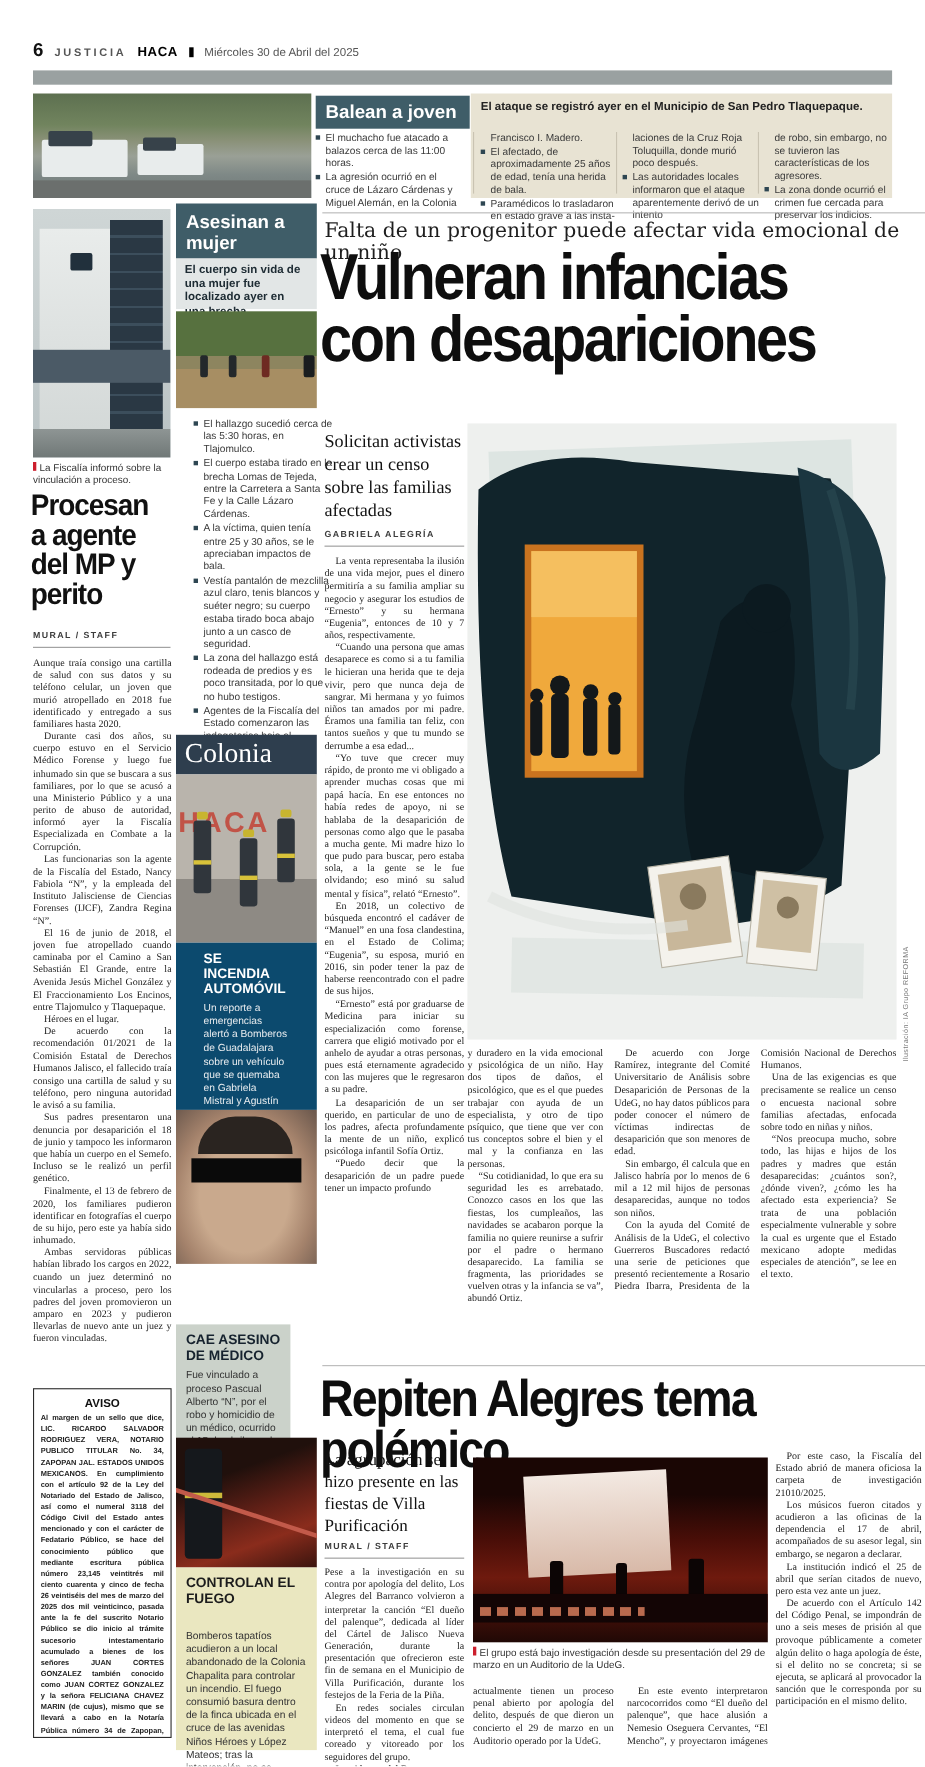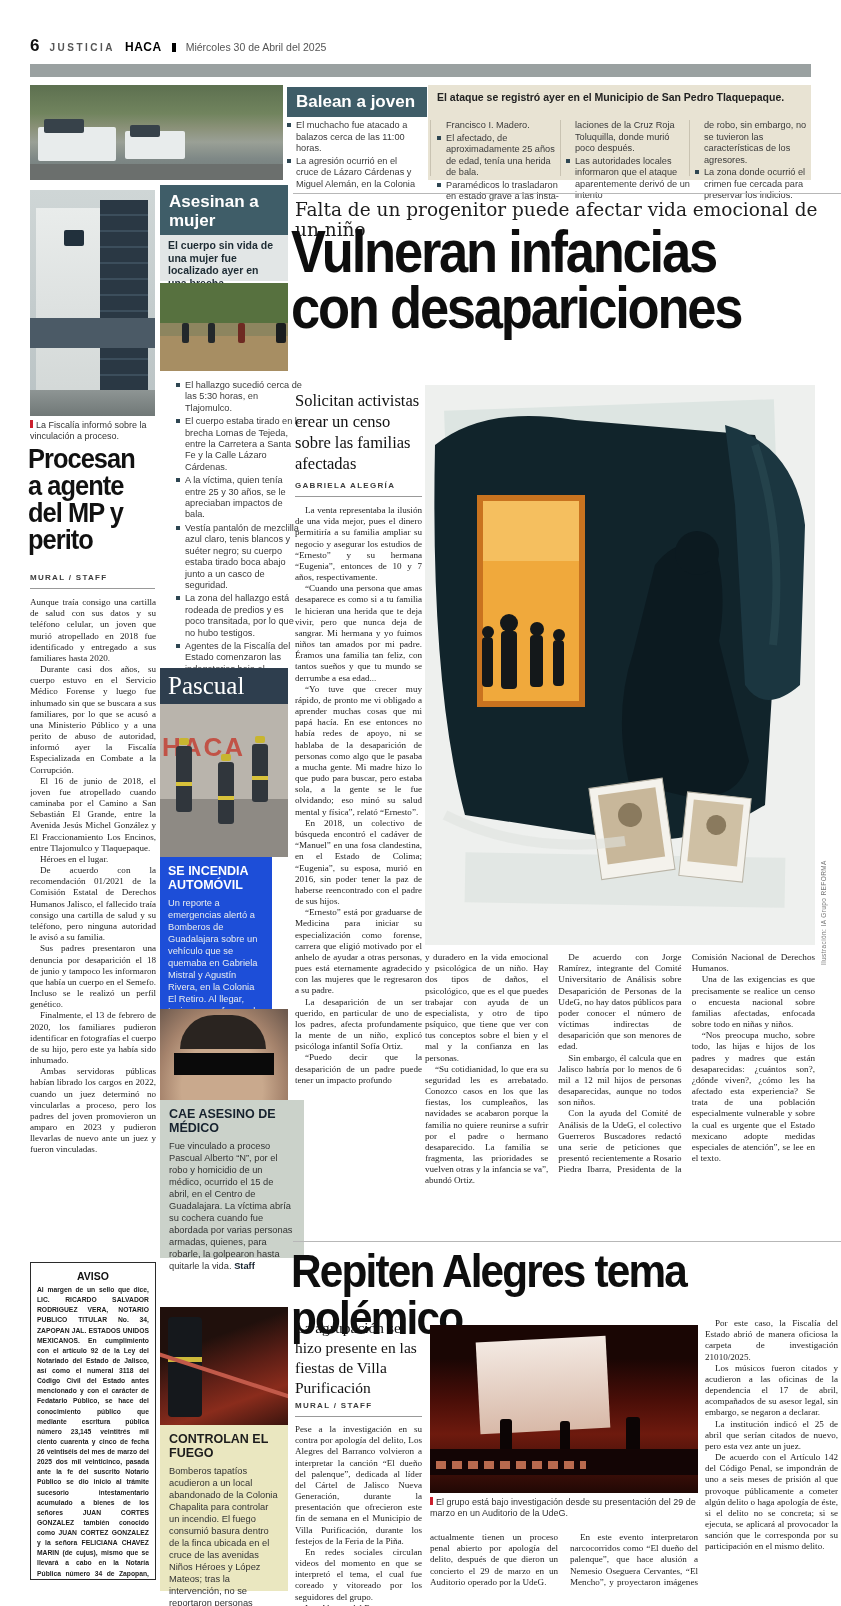--- a/index.html
+++ b/index.html
@@ -73,41 +73,41 @@
   .blist .it{position:relative;padding-left:9px;margin-bottom:2px}
   .blist .it::before{content:"";position:absolute;left:0;top:3px;width:4px;height:4px;background:#2e4652}
   .encorto-hd{left:160px;top:668px;width:128px;height:36px;background:#2e3e4e;color:#fff;
      font:400 25px/36px "Liberation Serif",serif;padding-left:8px;box-sizing:border-box}
   .fire1-photo{left:160px;top:704px;width:128px;height:153px;overflow:hidden;
      background:linear-gradient(180deg,#b9b4ac 0 62%,#8e8a84 62% 100%)}
   .graffiti{position:absolute;left:2px;top:28px;font:700 26px "Liberation Sans",sans-serif;color:#c43b2e;opacity:.8;letter-spacing:2px}
   .ff{position:absolute;width:16px;background:#30363c;border-radius:3px}
   .ff::after{content:"";position:absolute;left:0;right:0;top:55%;height:4px;background:#d8c23a}
   .ff::before{content:"";position:absolute;left:3px;top:-8px;width:10px;height:7px;background:#c8b52f;border-radius:2px}
-  .navy-box{left:160px;top:857px;width:112px;height:152px;background:#1d4ed8;color:#e8ecef;
-     padding:8px 8px;box-sizing:border-box}
+  .navy-box{left:160px;top:857px;width:128px;height:152px;background:#0c4a6e;color:#e8ecef;
+     padding:8px 25px;box-sizing:border-box}
   .navy-box h4{margin:0 0 4px;font:700 12.5px/1.1 "Liberation Sans",sans-serif;color:#fff}
   .boxtext{font:400 9.3px/1.3 "Liberation Sans",sans-serif;text-align:left}
   .staff-y{color:#f3c000;font-weight:700}
   .staff-d{color:#16222e;font-weight:700}
   .suspect-photo{left:160px;top:1009px;width:128px;height:140px;overflow:hidden;
      background:radial-gradient(90px 110px at 62px 80px,#c9a98d 0 45%,#a5836c 70%,#6e5a4e 100%)}
   .sp-hair{position:absolute;left:20px;top:6px;width:86px;height:34px;background:#2a2420;border-radius:40px 40px 0 0}
   .sp-bar{position:absolute;left:14px;top:44px;width:100px;height:22px;background:#0a0a0a}
-  .gray-box{left:160px;top:1100px;width:144px;height:158px;background:#cbd2ca;color:#333;
+  .gray-box{left:160px;top:1204px;width:104px;height:158px;background:#cbd2ca;color:#333;
      padding:8px 9px;box-sizing:border-box}
   .gray-box h4{margin:0 0 4px;font:700 12.5px/1.1 "Liberation Sans",sans-serif;color:#16222e}
   .fire2-photo{left:160px;top:1307px;width:128px;height:118px;overflow:hidden;
      background:linear-gradient(160deg,#20100c 0 30%,#5e1f16 55%,#8a2c1c 75%,#3a140e 100%)}
   .hose{position:absolute;left:-10px;top:70px;width:170px;height:4px;background:#c25a4a;transform:rotate(18deg)}
   .ff2{position:absolute;left:8px;top:10px;width:34px;height:100px;background:#15181c;border-radius:4px}
   .ff2::after{content:"";position:absolute;left:0;right:0;top:40%;height:5px;background:#cdb93a}
   .yellow-box{left:160px;top:1425px;width:128px;height:166px;background:#eae7c0;color:#333;
      padding:8px 9px;box-sizing:border-box}
-  .yellow-box h4{margin:0 0 4px;font:700 12.5px/1.1 "Liberation Sans",sans-serif;color:#1c1c1c}
+  .yellow-box h4{margin:0 0 20px;font:700 12.5px/1.1 "Liberation Sans",sans-serif;color:#1c1c1c}
 
   
   .rule{height:1px;background:#b7b7b7}
   .rule-top{left:293px;top:193px;width:548px}
   .kicker{left:295px;top:200px;width:546px;font:400 18.5px/1.1 "DejaVu Serif",serif;color:#1e1e1e}
   .h-main{left:291px;top:224px;width:612px;font:700 59px/0.95 "Liberation Sans",sans-serif;
      letter-spacing:-2.5px;color:#0e0e0e;transform:scaleX(.89);transform-origin:0 0}
   .deck{left:295px;top:390px;width:127px;font:400 16.5px/1.28 "Liberation Serif",serif;color:#111}
   .byl-m{left:295px;top:482px;width:127px}
   .body-m1{left:295px;top:505px;width:127px;height:737px;overflow:hidden}
@@ -188,20 +188,21 @@
       <div class="fp-people"></div>
   </div>
   <div class="abs capt capt-a">
     <span class="mark"></span><span>La Fiscalía informó sobre la vinculación a proceso.</span>
   </div>
   <div class="abs h-procesan">Procesan a agente del MP y perito</div>
   <div class="abs byline byl-a">MURAL / STAFF</div>
   <div class="abs serif-body body-a">
     <p class="noind">Aunque traía consigo una cartilla de salud con sus datos y su teléfono celular, un joven que murió atropellado en 2018 fue identificado y entregado a sus familiares hasta 2020.</p>
     <p>Durante casi dos años, su cuerpo estuvo en el Servicio Médico Forense y luego fue inhumado sin que se buscara a sus familiares, por lo que se acusó a una Ministerio Público y a una perito de abuso de autoridad, informó ayer la Fiscalía Especializada en Combate a la Corrupción.</p>
+    <p>Las funcionarias son la agente de la Fiscalía del Estado, Nancy Fabiola “N”, y la empleada del Instituto Jalisciense de Ciencias Forenses (IJCF), Zandra Regina “N”.</p>
     <p>El 16 de junio de 2018, el joven fue atropellado cuando caminaba por el Camino a San Sebastián El Grande, entre la Avenida Jesús Michel González y El Fraccionamiento Los Encinos, entre Tlajomulco y Tlaquepaque.</p>
     <p>Héroes en el lugar.</p>
     <p>De acuerdo con la recomendación 01/2021 de la Comisión Estatal de Derechos Humanos Jalisco, el fallecido traía consigo una cartilla de salud y su teléfono, pero ninguna autoridad le avisó a su familia.</p>
     <p>Sus padres presentaron una denuncia por desaparición el 18 de junio y tampoco les informaron que había un cuerpo en el Semefo. Incluso se le realizó un perfil genético.</p>
     <p>Finalmente, el 13 de febrero de 2020, los familiares pudieron identificar en fotografías el cuerpo de su hijo, pero este ya había sido inhumado.</p>
     <p>Ambas servidoras públicas habían librado los cargos en 2022, cuando un juez determinó no vincularlas a proceso, pero los padres del joven promovieron un amparo en 2023 y pudieron llevarlas de nuevo ante un juez y fueron vinculadas.</p>
   </div>
   <div class="abs aviso">
     <h3>AVISO</h3>
     <div class="atext">Al margen de un sello que dice, LIC. RICARDO SALVADOR RODRIGUEZ VERA, NOTARIO PUBLICO TITULAR No. 34, ZAPOPAN JAL. ESTADOS UNIDOS MEXICANOS. En cumplimiento con el artículo 92 de la Ley del Notariado del Estado de Jalisco, así como el numeral 3118 del Código Civil del Estado antes mencionado y con el carácter de Fedatario Público, se hace del conocimiento público que mediante escritura pública número 23,145 veintitrés mil ciento cuarenta y cinco de fecha 26 veintiséis del mes de marzo del 2025 dos mil veinticinco, pasada ante la fe del suscrito Notario Público se dio inicio al trámite sucesorio intestamentario acumulado a bienes de los señores JUAN CORTES GONZALEZ también conocido como JUAN CORTEZ GONZALEZ y la señora FELICIANA CHAVEZ MARIN (de cujus), mismo que se llevará a cabo en la Notaría Pública número 34 de Zapopan, Jalisco, de la cual soy titular. Para todos los efectos legales que haya lugar.</div>
@@ -217,21 +218,21 @@
       <div class="rp-fig" style="left:116px;width:10px;background:#1a1d1f"></div>
   </div>
   <div class="abs blist">
     <div class="it">El hallazgo sucedió cerca de las 5:30 horas, en Tlajomulco.</div>
     <div class="it">El cuerpo estaba tirado en la brecha Lomas de Tejeda, entre la Carretera a Santa Fe y la Calle Lázaro Cárdenas.</div>
     <div class="it">A la víctima, quien tenía entre 25 y 30 años, se le apreciaban impactos de bala.</div>
     <div class="it">Vestía pantalón de mezclilla azul claro, tenis blancos y suéter negro; su cuerpo estaba tirado boca abajo junto a un casco de seguridad.</div>
     <div class="it">La zona del hallazgo está rodeada de predios y es poco transitada, por lo que no hubo testigos.</div>
     <div class="it">Agentes de la Fiscalía del Estado comenzaron las indagatorias bajo el protocolo de feminicidio.</div>
   </div>
-  <div class="abs encorto-hd">Pascual</div>
+  <div class="abs encorto-hd">Colonia</div>
   <div class="abs fire1-photo">
     <div class="graffiti">HACA</div>
     <div class="ff" style="left:16px;top:42px;height:66px"></div>
     <div class="ff" style="left:58px;top:58px;height:62px"></div>
     <div class="ff" style="left:92px;top:40px;height:58px"></div>
   </div>
   <div class="abs navy-box">
     <h4>SE INCENDIA AUTOMÓVIL</h4>
     <div class="boxtext"><span>Un reporte a emergencias alertó a Bomberos de Guadalajara sobre un vehículo que se quemaba en Gabriela Mistral y Agustín Rivera, en la Colonia El Retiro. Al llegar, tuvieron que forzar el cofre para sofocar las llamas. Ante un emergencia, recomendaron llamar al 911. </span><span class="staff-y">Staff</span></div>
   </div>

